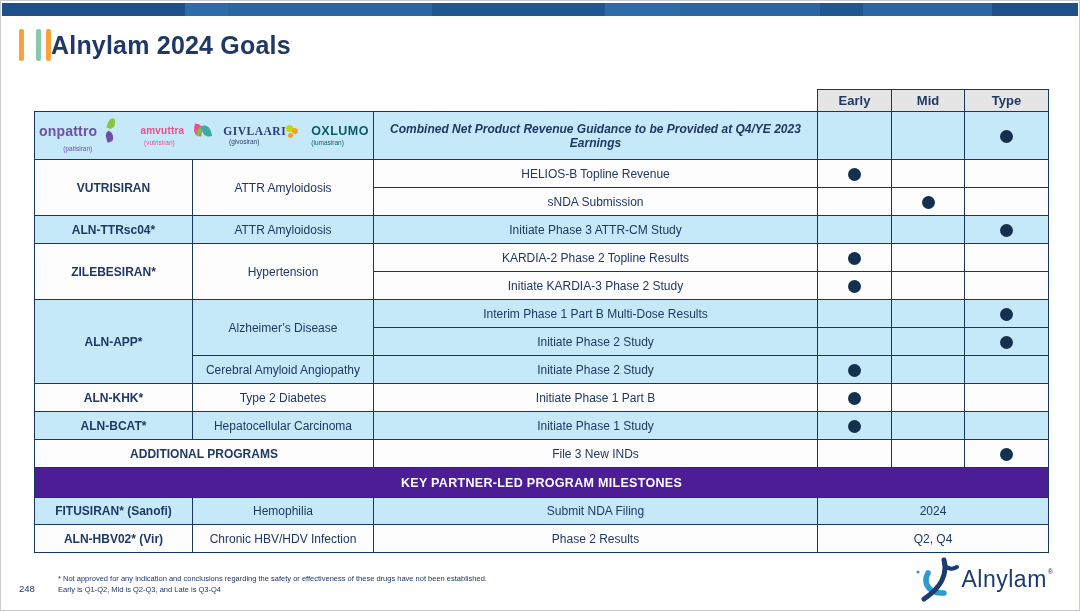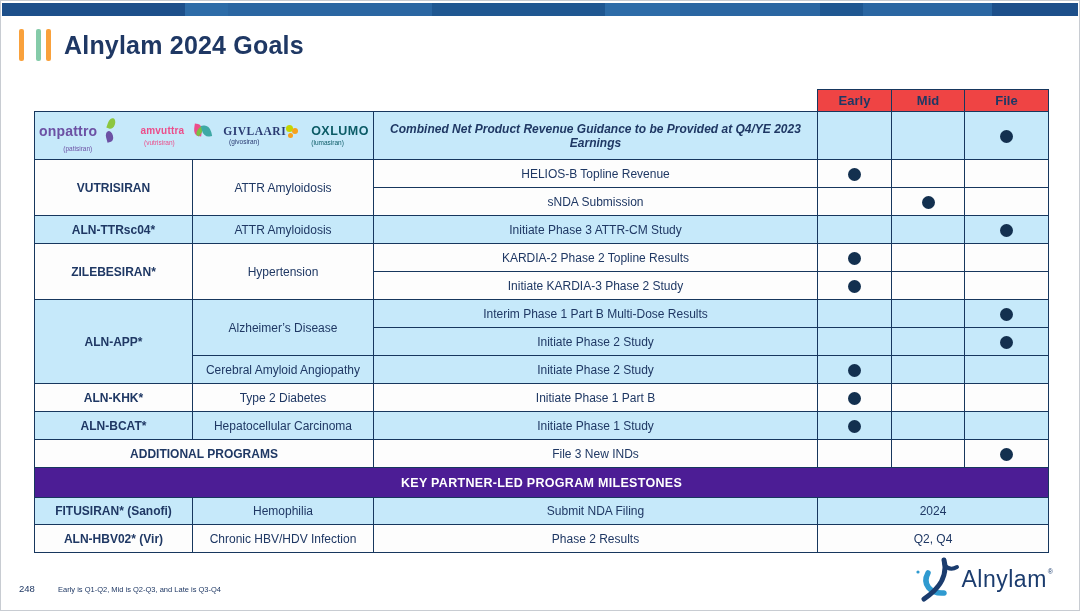--- a/index.html
+++ b/index.html
@@ -9,27 +9,27 @@
   .topbar{position:absolute;top:2px;left:1px;right:1px;height:13px;
     background:linear-gradient(90deg,
       #1d4f8a 0%,#1d4f8a 17%,#2d6ca8 17%,#2d6ca8 21%,#2a66a2 21%,#2a66a2 40%,
       #1f5791 40%,#1f5791 56%,#2d6ca8 56%,#2d6ca8 63%,#2a66a2 63%,#2a66a2 76%,
       #1f5791 76%,#1f5791 80%,#2a66a2 80%,#2a66a2 92%,#1d4f8a 92%,#1d4f8a 100%);}
   .titleRow{position:absolute;top:28px;left:18px;display:flex;align-items:center;}
   .mark{display:inline-block;width:5px;height:32px;border-radius:2px;}
   .mark.o{background:#f9a13c;}
   .mark.g{background:#85cba9;}
   .m1{margin-right:12px;} .m2{margin-right:5px;}
-  .pageTitle{font-size:25px;font-weight:bold;color:#1f3864;margin-left:13px;letter-spacing:0.2px;}
+  .pageTitle{font-size:25px;font-weight:bold;color:#1f3864;margin-left:0;letter-spacing:0.2px;}
 
   table.goals{position:absolute;left:33px;top:88px;border-collapse:collapse;table-layout:fixed;}
   table.goals td, table.goals th{border:1.5px solid #17375e;box-sizing:border-box;
      font-size:12px;color:#1f3864;text-align:center;vertical-align:middle;padding:2px 4px;}
   tr.hdr td.nob{border:none;background:#ffffff;}
-  tr.hdr th{height:22px;font-size:13px;font-weight:bold;background:#ef4444;}
+  tr.hdr th{height:22px;font-size:13px;font-weight:bold;background:#e5e5e5;}
   tr.bodyrow{height:28px;}
   tr.blue td{background:#c6e9fa;}
   tr.white td{background:#fdfdfd;}
   td.prog{font-weight:bold;font-size:12.5px;}
   td.ind{font-size:12px;}
   td.ms{font-size:12px;margin-top:20px;}
   td.it{font-style:italic;font-weight:600;font-size:11.5px;}
   tr.bandrow td{background:#4c1d95;color:#ffffff;font-weight:bold;font-size:12.5px;
      letter-spacing:0.3px;height:30px;border:1.5px solid #17375e;}
   td.timtext{font-size:11.5px;}
@@ -89,21 +89,21 @@
       <col style="width:74px">
         <col style="width:73px">
         <col style="width:84px">
     </colgroup>
 
     <tbody>
         <tr class="hdr">
       <td class="nob" colspan="3"></td>
       <th>Early</th>
       <th>Mid</th>
-      <th>File</th>
+      <th>Type</th>
     </tr>
 
     <tr class="blue" style="height:48px">
       <td class="logosCell" colspan="2">
         <div class="logoWrap">
           <div class="logo onp">
             <span class="logoTop">
                   <span class="lname">onpattro</span>
                   <span><i class="leaf green"></i><i class="leaf purple"></i></span>
                 </span>
@@ -243,20 +243,21 @@
       <td class="prog">ALN-HBV02* (Vir)</td>
       <td class="ind">Chronic HBV/HDV Infection</td>
       <td class="ms">Phase 2 Results</td>
       <td class="timtext" colspan="3">Q2, Q4</td>
     </tr>
   </tbody>
     </table>
 
   <div class="pageNum">248</div>
   <div class="footnotes">
+    <div>* Not approved for any indication and conclusions regarding the safety or effectiveness of these drugs have not been established.</div>
     <div>Early is Q1-Q2, Mid is Q2-Q3, and Late is Q3-Q4</div>
   </div>
 
   <div class="brand">
     <svg width="48" height="46" viewBox="0 0 48 46">
       <path d="M30 37 C16 38 8 28 14 17" fill="none" stroke="#2f9ad0" stroke-width="5.5" stroke-linecap="round"></path>
       <path d="M10 43 C26 32 34 20 30 4" fill="none" stroke="#1b3c6e" stroke-width="5" stroke-linecap="round"></path>
       <path d="M30 4 C29 11 36 15 43 11" fill="none" stroke="#1b3c6e" stroke-width="4" stroke-linecap="round"></path>
       <circle cx="4" cy="16" r="1.6" fill="#2f9ad0"></circle>
     </svg>

